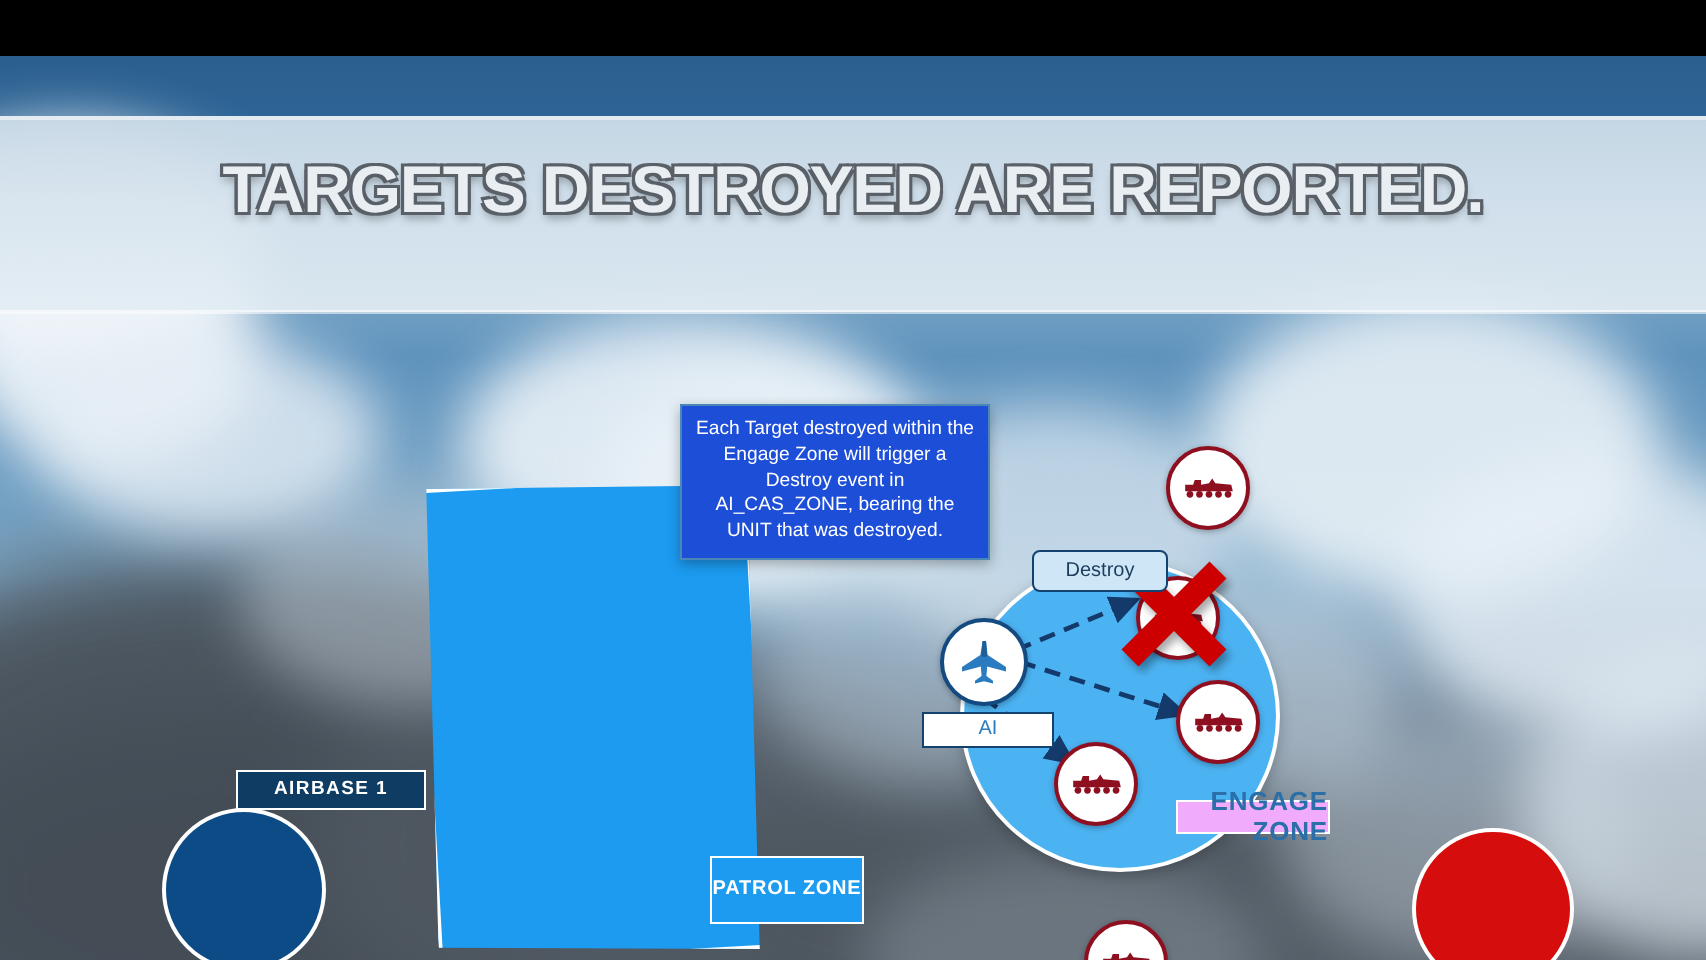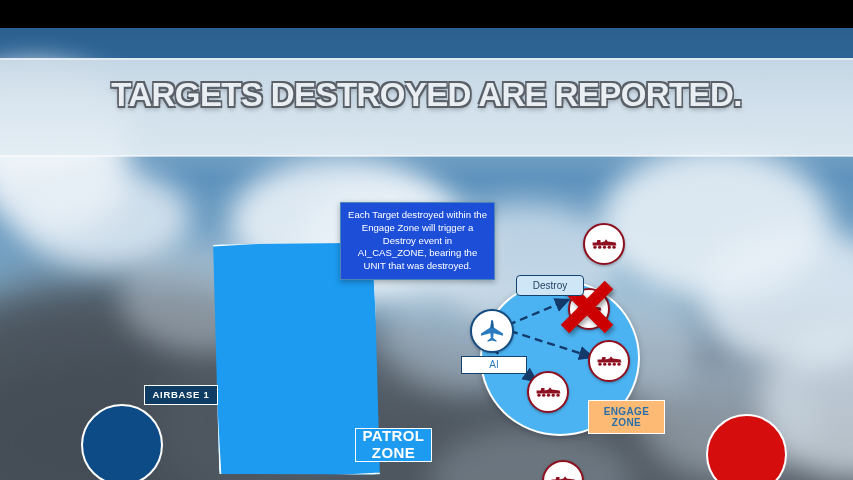--- a/index.html
+++ b/index.html
@@ -30,26 +30,26 @@
     background:#1c9bf0;border:2px solid #ffffff;
     transform:rotate(-3.2deg);transform-origin:50% 50%;
     clip-path:polygon(4% 0%,100% 3%,96% 100%,0% 96%);
     box-shadow:0 2px 6px rgba(0,0,0,.25);}
   #engage-zone{position:absolute;left:480px;top:252px;width:156px;height:152px;
     border-radius:50%;background:#4cb3f2;border:2px solid #ffffff;
     box-shadow:0 2px 7px rgba(0,0,0,.22);}
 
   
   .lbl{position:absolute;display:flex;align-items:center;justify-content:center;
-    text-align:center;line-height:1.12;font-weight:bold;box-sizing:border-box;}
+    text-align:right;line-height:1.12;font-weight:bold;box-sizing:border-box;}
   #patrol-label{left:355px;top:400px;width:77px;height:34px;background:#1c9bf0;
-    border:1.6px solid #ffffff;color:#ffffff;font-size:15px;letter-spacing:.4px;}
-  #engage-label{left:588px;top:372px;width:77px;height:34px;background:#fdba74;
-    border:1.6px solid #ffffff;color:#2a6fa8;font-size:10px;letter-spacing:.4px;}
-  #airbase1-label{left:144px;top:357px;width:74px;height:20px;background:#0f3c62;
+    border:1.6px solid #ffffff;color:#ffffff;font-size:10px;letter-spacing:.4px;}
+  #engage-label{left:588px;top:372px;width:77px;height:17px;background:#f0abfc;
+    border:1.6px solid #ffffff;color:#2a6fa8;font-size:13px;letter-spacing:.4px;}
+  #airbase1-label{left:118px;top:357px;width:95px;height:20px;background:#0f3c62;
     border:1.4px solid #ffffff;color:#ffffff;font-size:9.5px;letter-spacing:.7px;}
   #airbase4-label{left:756px;top:394px;width:86px;height:22px;background:#cc1111;
     border:1.4px solid #ffffff;color:#ffffff;font-size:9.5px;letter-spacing:.7px;}
   #ai-label{left:461px;top:328px;width:66px;height:18px;background:#ffffff;
     border:1.5px solid #13426e;color:#2d7cc0;font-size:10px;font-weight:normal;}
   #destroy-label{left:516px;top:247px;width:68px;height:21px;background:#cfe6f7;
     border:1.4px solid #13426e;border-radius:4px;color:#1d3d5c;font-size:10px;
     font-weight:normal;}
 
   

